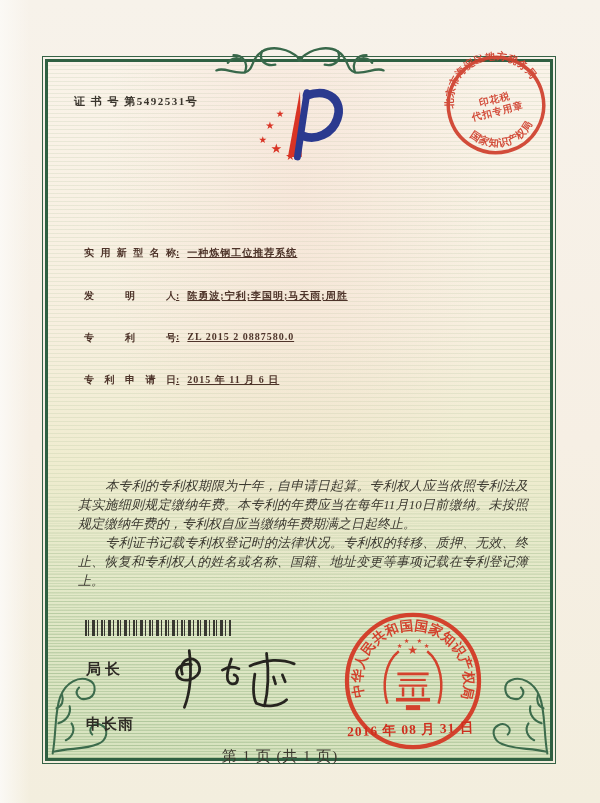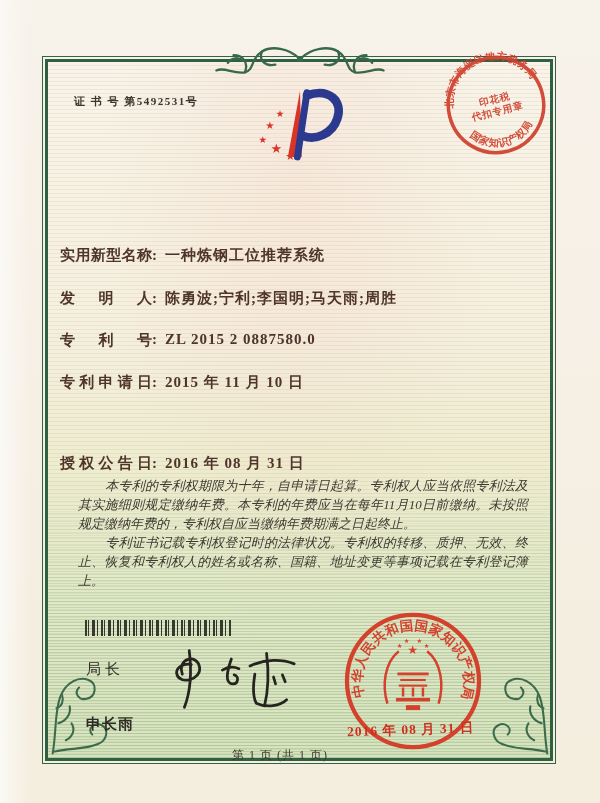--- a/index.html
+++ b/index.html
@@ -27,30 +27,30 @@
   .lines-strong{
     position:absolute;left:0;right:0;top:0;bottom:0;
     background:repeating-linear-gradient(0deg, rgba(96,142,84,0.25) 0 1px, rgba(0,0,0,0) 1px 3px);
     -webkit-mask-image:linear-gradient(180deg, rgba(0,0,0,0) 0%, rgba(0,0,0,0) 60%, #000 82%);
     mask-image:linear-gradient(180deg, rgba(0,0,0,0) 0%, rgba(0,0,0,0) 60%, #000 82%);
   }
   
   .cert-no{left:74px;top:94px;font-size:11px;font-weight:bold;letter-spacing:1.5px;color:#3a352d;}
   .title{left:0;top:170px;width:600px;text-align:center;font-size:34px;font-weight:700;
          letter-spacing:8px;color:#181511;}
-  .field{left:60px;font-size:15px;font-weight:bold;color:#4e342a;white-space:nowrap;}
+  .field{left:84px;font-size:10px;font-weight:bold;color:#4e342a;white-space:nowrap;text-decoration:underline;}
   .flabel{display:inline-block;width:92px;text-align:justify;text-align-last:justify;vertical-align:top;}
   .fsep{margin:0 2px 0 0;}
   .fvalue{letter-spacing:1px;margin-left:6px;}
   .paras{left:78px;top:476px;width:450px;color:#3c3a31;font-size:13px;line-height:19px;
          font-style:italic;text-align:justify;}
   .paras p{margin:0;text-indent:2.1em;}
-  .director-title{left:86px;top:660px;font-size:15px;font-weight:normal;color:#2f2c26;letter-spacing:4px;}
+  .director-title{left:86px;top:660px;font-size:15px;font-weight:bold;color:#2f2c26;letter-spacing:4px;}
   .director-name{left:86px;top:715px;font-size:15px;font-weight:bold;color:#2f2c26;letter-spacing:1px;}
-  .page-footer{left:0;top:747px;width:560px;text-align:center;font-size:12px;color:#3b382e;letter-spacing:1px;}
+  .page-footer{left:0;top:747px;width:560px;text-align:center;font-size:15px;color:#3b382e;letter-spacing:1px;}
   .seal-date{left:347px;top:721px;font-size:13.5px;font-weight:bold;color:#cf2f1e;
              letter-spacing:1px;transform:rotate(-2deg);white-space:nowrap;}
   
   .barcode{left:85px;top:620px;width:146px;height:16px;
     background:repeating-linear-gradient(90deg,
       #23211e 0,#23211e 2px, rgba(0,0,0,0) 2px, rgba(0,0,0,0) 3px,
       #23211e 3px,#23211e 4px, rgba(0,0,0,0) 4px, rgba(0,0,0,0) 7px,
       #23211e 7px,#23211e 10px, rgba(0,0,0,0) 10px, rgba(0,0,0,0) 12px,
       #23211e 12px,#23211e 13px, rgba(0,0,0,0) 13px, rgba(0,0,0,0) 16px);
     opacity:.88;}
@@ -141,24 +141,21 @@
   <div class="abs field" style="top:246px">
     <span class="flabel">实用新型名称</span><span class="fsep">:</span><span class="fvalue">一种炼钢工位推荐系统</span>
   </div>
   <div class="abs field" style="top:289px">
     <span class="flabel">发明人</span><span class="fsep">:</span><span class="fvalue">陈勇波;宁利;李国明;马天雨;周胜</span>
   </div>
   <div class="abs field" style="top:331px">
     <span class="flabel">专利号</span><span class="fsep">:</span><span class="fvalue">ZL 2015 2 0887580.0</span>
   </div>
   <div class="abs field" style="top:373px">
-    <span class="flabel">专利申请日</span><span class="fsep">:</span><span class="fvalue">2015 年 11 月 10 日</span>
-  </div>
-  <div class="abs field" style="top:454px">
-    <span class="flabel">授权公告日</span><span class="fsep">:</span><span class="fvalue">2016 年 08 月 31 日</span>
+    <span class="flabel">专利申请日</span><span class="fsep">:</span><span class="fvalue">2015 年 11 月 6 日</span>
   </div>
 
   <div class="abs paras">
     <p>本专利的专利权期限为十年，自申请日起算。专利权人应当依照专利法及其实施细则规定缴纳年费。本专利的年费应当在每年11月10日前缴纳。未按照规定缴纳年费的，专利权自应当缴纳年费期满之日起终止。</p>
     <p>专利证书记载专利权登记时的法律状况。专利权的转移、质押、无效、终止、恢复和专利权人的姓名或名称、国籍、地址变更等事项记载在专利登记簿上。</p>
   </div>
 
   <div class="abs barcode"></div>
 
   <div class="abs director-title">局长</div>

